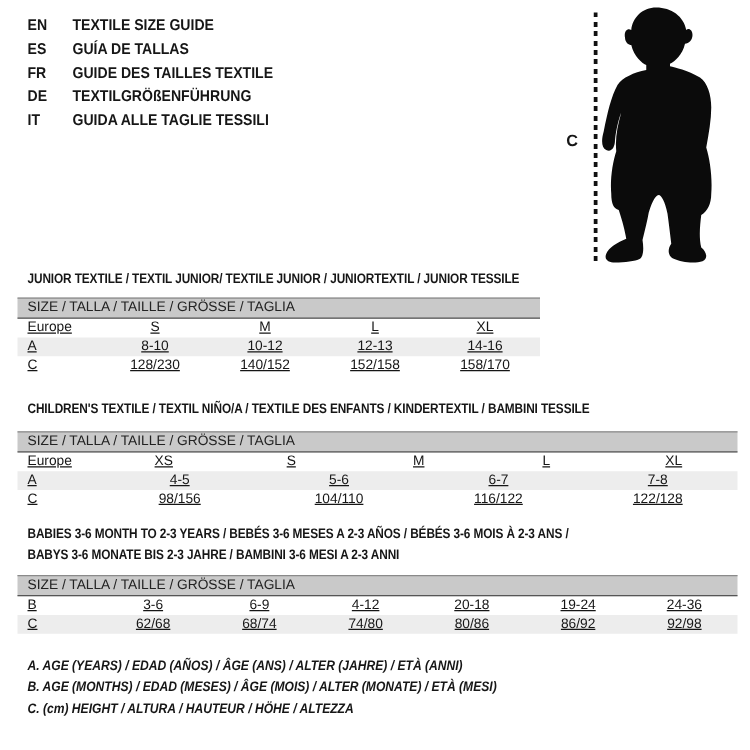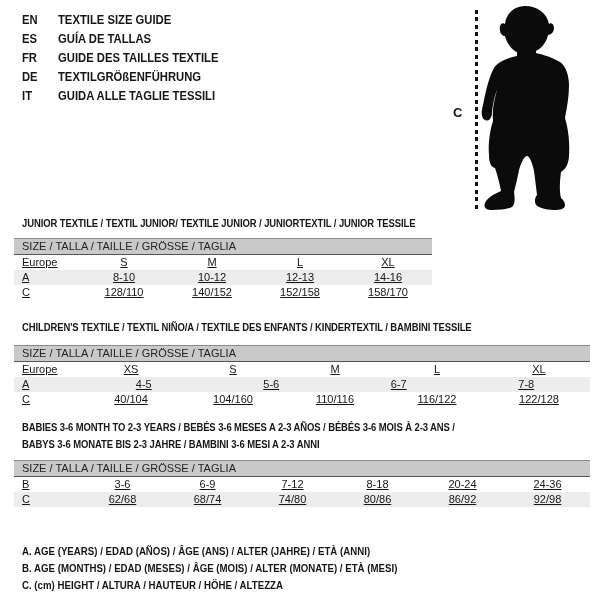--- a/index.html
+++ b/index.html
@@ -32,21 +32,21 @@
   .t2{top:345px;width:576px;}
   .t3{top:460px;width:576px;}
   .size-bar{height:15px;line-height:15px;background:#c9c9c9;
     border-top:1px solid #8a8a8a;border-bottom:1px solid #555555;
     padding-left:8px;font-size:11px;color:#222;letter-spacing:0;white-space:nowrap;}
   .trow{display:flex;height:15px;line-height:15.5px;font-size:11px;text-decoration:underline;}
   .trow.stripe{background:#ededed;}
   .tlabel{width:58px;flex:0 0 58px;padding-left:8px;text-align:left;}
   .tcell{flex:1;text-align:center;}
   
-  .notes{position:absolute;left:22px;top:543px;}
+  .notes{position:absolute;left:22px;top:525px;font-style:italic;}
   .note-row{height:17px;line-height:17px;font-weight:bold;font-size:11px;
     transform:scaleX(0.88);transform-origin:0 0;white-space:nowrap;}
 </style>
 </head>
 <body>
 
 <div class="canvas">
 
   <div class="lang-block">
       <div class="lang-row">
@@ -117,21 +117,21 @@
       </div>
       <div class="trow stripe">
         <div class="tlabel">A</div>
         <div class="tcell">8-10</div>
         <div class="tcell">10-12</div>
         <div class="tcell">12-13</div>
         <div class="tcell">14-16</div>
       </div>
       <div class="trow">
         <div class="tlabel">C</div>
-        <div class="tcell">128/110</div>
+        <div class="tcell">128/230</div>
         <div class="tcell">140/152</div>
         <div class="tcell">152/158</div>
         <div class="tcell">158/170</div>
       </div>
     </div>
 
   <div class="title t-children">CHILDREN'S TEXTILE / TEXTIL NIÑO/A / TEXTILE DES ENFANTS / KINDERTEXTIL / BAMBINI TESSILE</div>
   <div class="table t2">
     <div class="size-bar">SIZE / TALLA / TAILLE / GRÖSSE / TAGLIA</div>
   <div class="trow">
@@ -144,39 +144,38 @@
       </div>
       <div class="trow stripe">
         <div class="tlabel">A</div>
         <div class="tcell">4-5</div>
         <div class="tcell">5-6</div>
         <div class="tcell">6-7</div>
         <div class="tcell">7-8</div>
       </div>
       <div class="trow">
         <div class="tlabel">C</div>
-        <div class="tcell">40/104</div>
-        <div class="tcell">104/160</div>
-        <div class="tcell">110/116</div>
+        <div class="tcell">98/156</div>
+        <div class="tcell">104/110</div>
         <div class="tcell">116/122</div>
         <div class="tcell">122/128</div>
       </div>
     </div>
 
   <div class="title t-babies1">BABIES 3-6 MONTH TO 2-3 YEARS / BEBÉS 3-6 MESES A 2-3 AÑOS / BÉBÉS 3-6 MOIS À 2-3 ANS /</div>
   <div class="title t-babies2">BABYS 3-6 MONATE BIS 2-3 JAHRE / BAMBINI 3-6 MESI A 2-3 ANNI</div>
   <div class="table t3">
     <div class="size-bar">SIZE / TALLA / TAILLE / GRÖSSE / TAGLIA</div>
   <div class="trow">
         <div class="tlabel">B</div>
         <div class="tcell">3-6</div>
         <div class="tcell">6-9</div>
-        <div class="tcell">7-12</div>
-        <div class="tcell">8-18</div>
-        <div class="tcell">20-24</div>
+        <div class="tcell">4-12</div>
+        <div class="tcell">20-18</div>
+        <div class="tcell">19-24</div>
         <div class="tcell">24-36</div>
       </div>
       <div class="trow stripe">
         <div class="tlabel">C</div>
         <div class="tcell">62/68</div>
         <div class="tcell">68/74</div>
         <div class="tcell">74/80</div>
         <div class="tcell">80/86</div>
         <div class="tcell">86/92</div>
         <div class="tcell">92/98</div>

